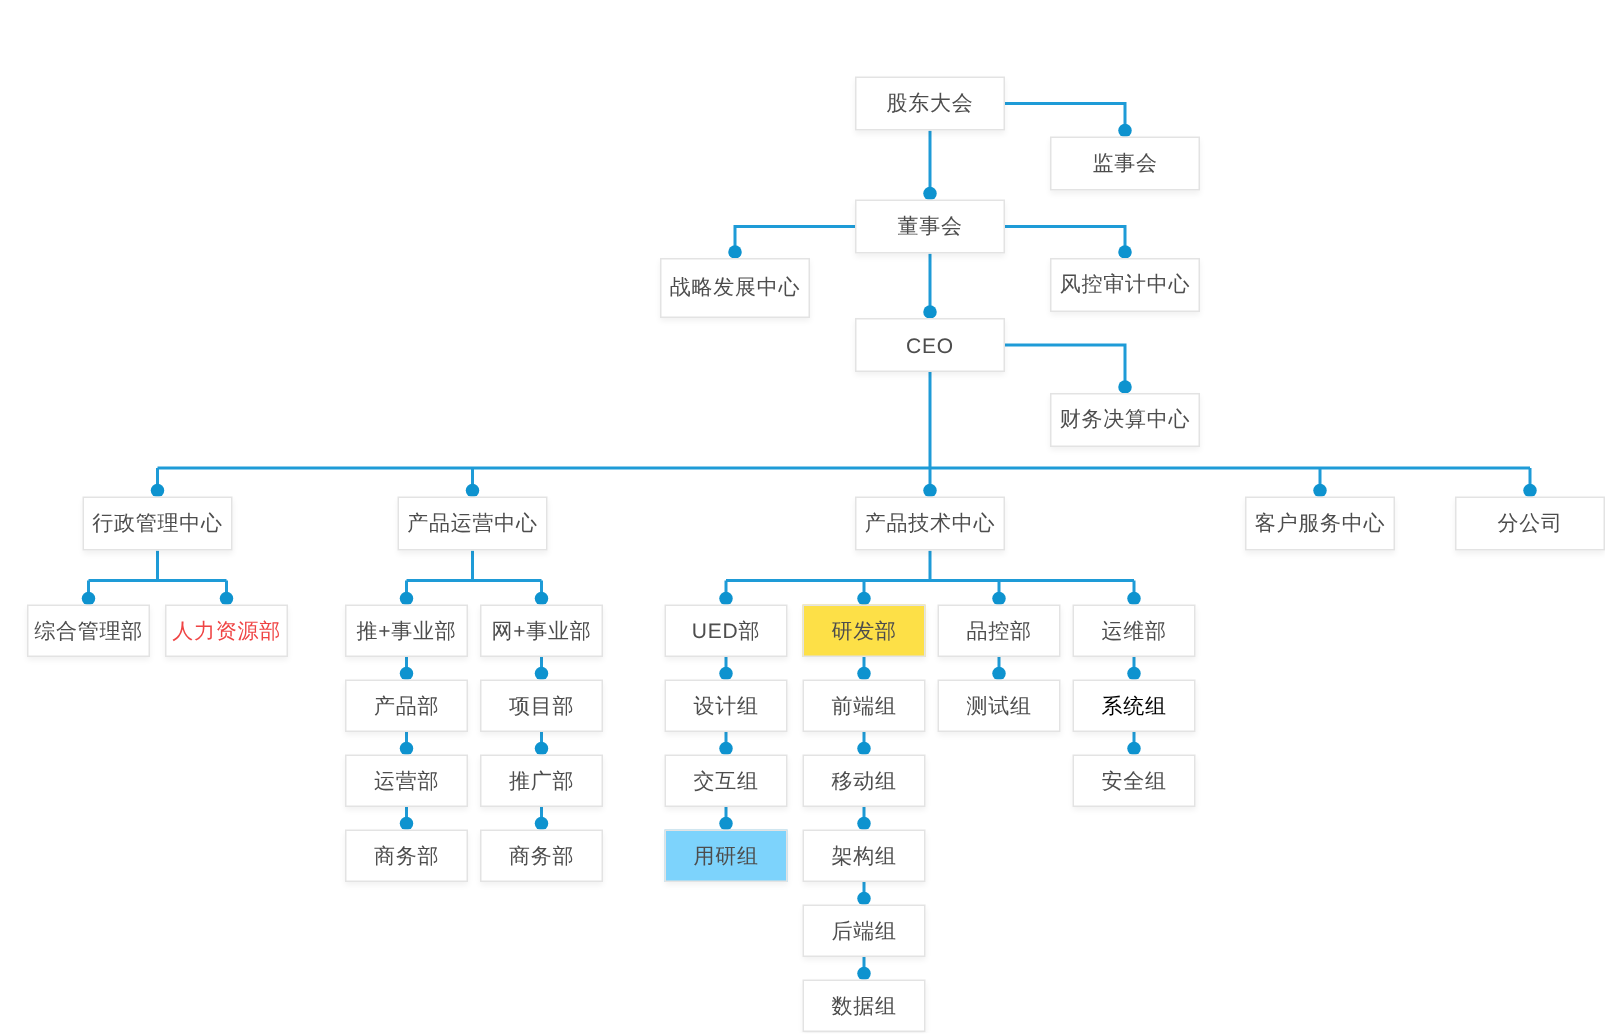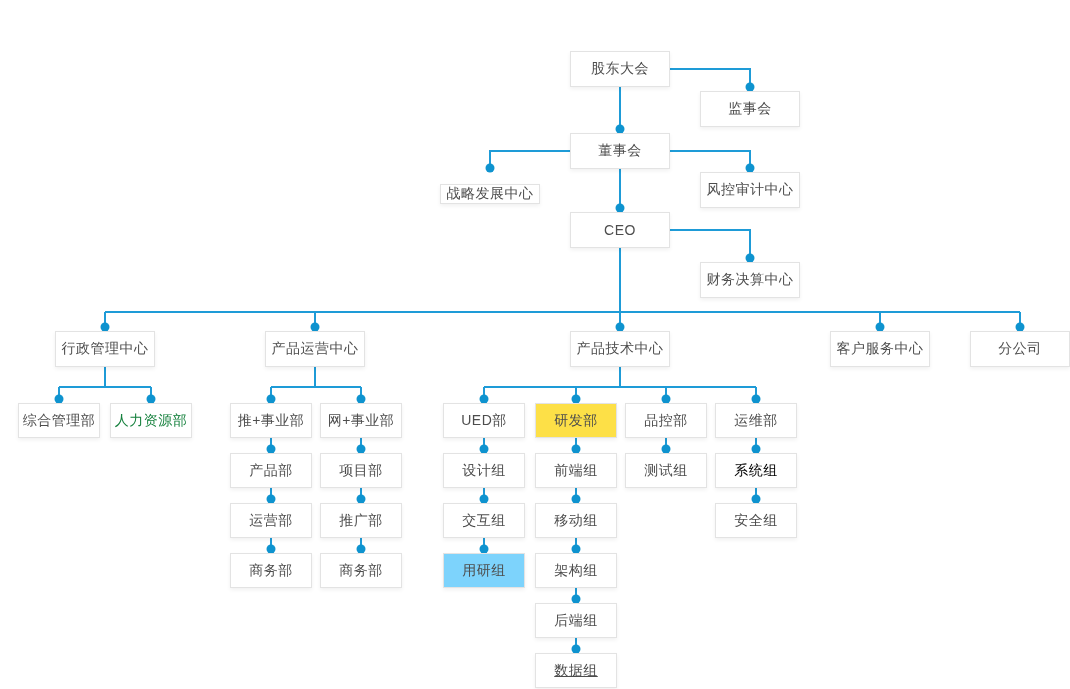--- a/index.html
+++ b/index.html
@@ -127,21 +127,21 @@
     </svg>
 <div class="node" style="left: 700px; top: 91px; width: 100px; height: 36px; background: rgb(255, 255, 255); border-color: rgb(227, 227, 227);">
       <span style="color: rgb(77, 77, 77);">监事会</span>
     </div>
     <div class="node" style="left: 570px; top: 51px; width: 100px; height: 36px; background: rgb(255, 255, 255); border-color: rgb(227, 227, 227);">
       <span style="color: rgb(77, 77, 77);">股东大会</span>
     </div>
     <div class="node" style="left: 570px; top: 133px; width: 100px; height: 36px; background: rgb(255, 255, 255); border-color: rgb(227, 227, 227);">
       <span style="color: rgb(77, 77, 77);">董事会</span>
     </div>
-    <div class="node" style="left: 440px; top: 184px; width: 100px; height: 20px; background: rgb(255, 255, 255); border-color: rgb(227, 227, 227);">
+    <div class="node" style="left: 440px; top: 172px; width: 100px; height: 40px; background: rgb(255, 255, 255); border-color: rgb(227, 227, 227);">
       <span style="color: rgb(77, 77, 77);">战略发展中心</span>
     </div>
     <div class="node" style="left: 570px; top: 212px; width: 100px; height: 36px; background: rgb(255, 255, 255); border-color: rgb(227, 227, 227);">
       <span style="color: rgb(77, 77, 77);">CEO</span>
     </div>
     <div class="node" style="left: 700px; top: 172px; width: 100px; height: 36px; background: rgb(255, 255, 255); border-color: rgb(227, 227, 227);">
       <span style="color: rgb(77, 77, 77);">风控审计中心</span>
     </div>
     <div class="node" style="left: 700px; top: 262px; width: 100px; height: 36px; background: rgb(255, 255, 255); border-color: rgb(227, 227, 227);">
       <span style="color: rgb(77, 77, 77);">财务决算中心</span>
@@ -158,21 +158,21 @@
     <div class="node" style="left: 830px; top: 331px; width: 100px; height: 36px; background: rgb(255, 255, 255); border-color: rgb(227, 227, 227);">
       <span style="color: rgb(77, 77, 77);">客户服务中心</span>
     </div>
     <div class="node" style="left: 970px; top: 331px; width: 100px; height: 36px; background: rgb(255, 255, 255); border-color: rgb(227, 227, 227);">
       <span style="color: rgb(77, 77, 77);">分公司</span>
     </div>
     <div class="node" style="left: 18px; top: 403px; width: 82px; height: 35px; background: rgb(255, 255, 255); border-color: rgb(227, 227, 227);">
       <span style="color: rgb(77, 77, 77);">综合管理部</span>
     </div>
     <div class="node" style="left: 110px; top: 403px; width: 82px; height: 35px; background: rgb(255, 255, 255); border-color: rgb(227, 227, 227);">
-      <span style="color: #15803d;">人力资源部</span>
+      <span style="color: #ef4444;">人力资源部</span>
     </div>
     <div class="node" style="left: 230px; top: 403px; width: 82px; height: 35px; background: rgb(255, 255, 255); border-color: rgb(227, 227, 227);">
       <span style="color: rgb(77, 77, 77);">推+事业部</span>
     </div>
     <div class="node" style="left: 320px; top: 403px; width: 82px; height: 35px; background: rgb(255, 255, 255); border-color: rgb(227, 227, 227);">
       <span style="color: rgb(77, 77, 77);">网+事业部</span>
     </div>
     <div class="node" style="left: 230px; top: 453px; width: 82px; height: 35px; background: rgb(255, 255, 255); border-color: rgb(227, 227, 227);">
       <span style="color: rgb(77, 77, 77);">产品部</span>
     </div>
@@ -227,15 +227,15 @@
     <div class="node" style="left: 443px; top: 553px; width: 82px; height: 35px; background: #7dd3fc; border-color: rgb(227, 227, 227);">
       <span style="color: rgb(77, 77, 77);">用研组</span>
     </div>
     <div class="node" style="left: 535px; top: 553px; width: 82px; height: 35px; background: rgb(255, 255, 255); border-color: rgb(227, 227, 227);">
       <span style="color: rgb(77, 77, 77);">架构组</span>
     </div>
     <div class="node" style="left: 535px; top: 603px; width: 82px; height: 35px; background: rgb(255, 255, 255); border-color: rgb(227, 227, 227);">
       <span style="color: rgb(77, 77, 77);">后端组</span>
     </div>
     <div class="node" style="left: 535px; top: 653px; width: 82px; height: 35px; background: rgb(255, 255, 255); border-color: rgb(227, 227, 227);">
-      <span style="color: rgb(77, 77, 77); text-decoration: underline;">数据组</span>
+      <span style="color: rgb(77, 77, 77);">数据组</span>
     </div>
   </div>
 
 </body></html>

